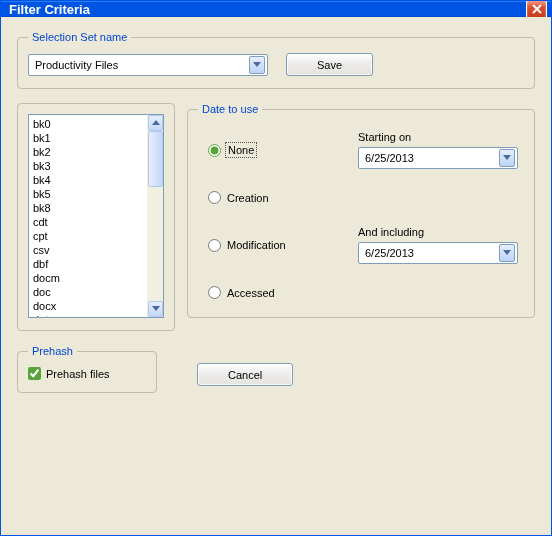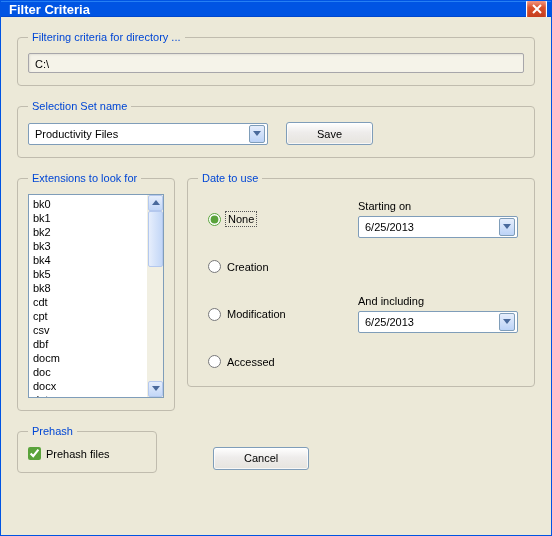--- a/index.html
+++ b/index.html
@@ -140,22 +140,22 @@
     row-gap: 22px;
     column-gap: 10px;
     align-items: center;
     padding: 6px 6px 6px 10px;
   }
   .radio-row { display: flex; align-items: center; gap: 6px; }
   .radio-row label { cursor: default; }
   .stack label { display: block; margin-bottom: 4px; }
   .bottom-area {
     display: flex;
-    gap: 20px;
-    align-items: center;
+    gap: 4px;
+    align-items: flex-start;
   }
   .prehash-fs {
     width: 140px;
     margin-bottom: 0;
   }
   .chk-row { display: flex; align-items: center; gap: 5px; }
   .btn-row {
     display: flex;
     gap: 20px;
     padding-top: 18px;
@@ -179,45 +179,40 @@
   <span>Filter Criteria</span>
   <div class="close-btn">
     <svg viewBox="0 0 10 10" width="10" height="10">
         <path d="M1 1 L9 9 M9 1 L1 9" stroke="#fff" stroke-width="2"></path>
       </svg>
   </div>
 </div>
 
 <div class="client">
 
-  <fieldset>
-    <legend>Filtering criteria for directory ...</legend>
-    <div class="dir-display">C:\</div>
-  </fieldset>
 
   <fieldset>
     <legend>Selection Set name</legend>
     <div class="row">
       <div class="select-wrap">
         <div class="select-field">
           <span>Productivity Files</span>
           <div class="dd-btn">
             <svg viewBox="0 0 8 6">
                 <path d="M0 0 L8 0 L4 5 Z" fill="#4a6a9c"></path>
               </svg>
           </div>
         </div>
       </div>
       <button class="btn">Save</button>
     </div>
   </fieldset>
 
   <div class="midrow">
     <fieldset class="ext-fs">
-      <legend>Extensions to look for</legend>
       <div class="listbox">
         <div class="list-items" id="ext-list">
             <div>bk0</div>
             <div>bk1</div>
             <div>bk2</div>
             <div>bk3</div>
             <div>bk4</div>
             <div>bk5</div>
             <div>bk8</div>
             <div>cdt</div>

